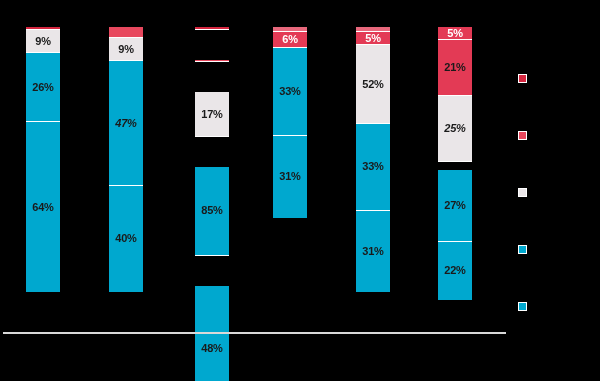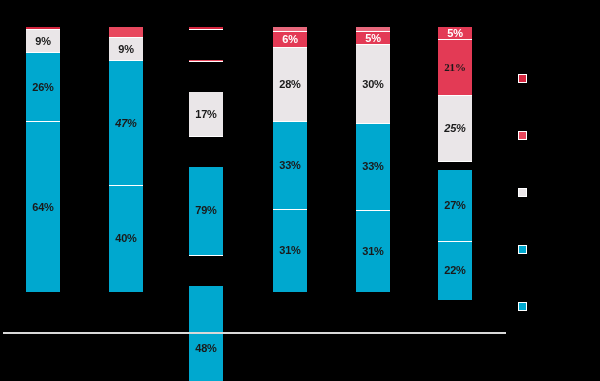--- a/index.html
+++ b/index.html
@@ -146,71 +146,68 @@
           <span class="seg-label">9%</span>
         </div>
         <div class="seg dark-text" style="flex: 0 0 47%; background: rgb(0, 168, 207); font-style: italic;">
           <span class="seg-label">47%</span>
         </div>
         <div class="seg dark-text" style="flex: 0 0 40%; background: rgb(0, 168, 207);">
           <span class="seg-label">40%</span>
         </div>
       </div>
       <div class="cat-label" style="left: 91px;"></div>
-      <div class="bar-column" style="left: 189px; gap: 30px;">
+      <div class="bar-column" style="left: 195px; gap: 30px;">
         <div class="seg light-text no-label" style="flex: 0 0 0.990099%; background: rgb(213, 38, 63);"></div>
         <div class="seg light-text no-label" style="flex: 0 0 0.990099%; background: rgb(232, 72, 94);"></div>
         <div class="seg dark-text" style="flex: 0 0 16.8317%; background: rgb(234, 230, 232);">
           <span class="seg-label">17%</span>
         </div>
         <div class="seg dark-text" style="flex: 0 0 33.6634%; background: rgb(0, 168, 207);">
-          <span class="seg-label">79%</span>
+          <span class="seg-label">85%</span>
         </div>
         <div class="seg dark-text" style="flex: 0 0 47.5248%; background: rgb(0, 168, 207); align-items: center;">
           <span class="seg-label">48%</span>
         </div>
       </div>
       <div class="cat-label" style="left: 173px;"></div>
       <div class="bar-column" style="left: 273px;">
         <div class="seg light-text no-label" style="flex: 0 0 2%; background: rgb(232, 104, 124);"></div>
         <div class="seg light-text" style="flex: 0 0 6%; background: rgb(227, 58, 85);">
           <span class="seg-label">6%</span>
         </div>
-        <div class="seg dark-text" style="flex: 0 0 28%; background: rgb(234, 230, 232);">
-          <span class="seg-label">28%</span>
-        </div>
         <div class="seg dark-text" style="flex: 0 0 33%; background: rgb(0, 168, 207);">
           <span class="seg-label">33%</span>
         </div>
         <div class="seg dark-text" style="flex: 0 0 31%; background: rgb(0, 168, 207);">
           <span class="seg-label">31%</span>
         </div>
       </div>
       <div class="cat-label" style="left: 255px;"></div>
       <div class="bar-column" style="left: 356px;">
         <div class="seg light-text no-label" style="flex: 0 0 1.9802%; background: rgb(232, 104, 124);"></div>
         <div class="seg light-text" style="flex: 0 0 4.9505%; background: rgb(227, 58, 85);">
           <span class="seg-label">5%</span>
         </div>
         <div class="seg dark-text" style="flex: 0 0 29.703%; background: rgb(234, 230, 232);">
-          <span class="seg-label">30%</span>
+          <span class="seg-label">52%</span>
         </div>
         <div class="seg dark-text" style="flex: 0 0 32.6733%; background: rgb(0, 168, 207);">
           <span class="seg-label">33%</span>
         </div>
         <div class="seg dark-text" style="flex: 0 0 30.6931%; background: rgb(0, 168, 207);">
           <span class="seg-label">31%</span>
         </div>
       </div>
       <div class="cat-label" style="left: 338px;"></div>
       <div class="bar-column" style="left: 438px;">
         <div class="seg light-text" style="flex: 0 0 5%; background: rgb(227, 58, 85);">
           <span class="seg-label">5%</span>
         </div>
-        <div class="seg dark-text" style="flex: 0 0 21%; background: rgb(227, 58, 85); font-family: Liberation Serif, serif;">
+        <div class="seg dark-text" style="flex: 0 0 21%; background: rgb(227, 58, 85);">
           <span class="seg-label">21%</span>
         </div>
         <div class="seg dark-text" style="flex: 0 0 25%; background: rgb(234, 230, 232); font-style: italic;">
           <span class="seg-label">25%</span>
         </div>
         <div class="seg dark-text" style="flex: 0 0 27%; background: rgb(0, 168, 207); margin-top: 8px;">
           <span class="seg-label">27%</span>
         </div>
         <div class="seg dark-text" style="flex: 0 0 22%; background: rgb(0, 168, 207);">
           <span class="seg-label">22%</span>

